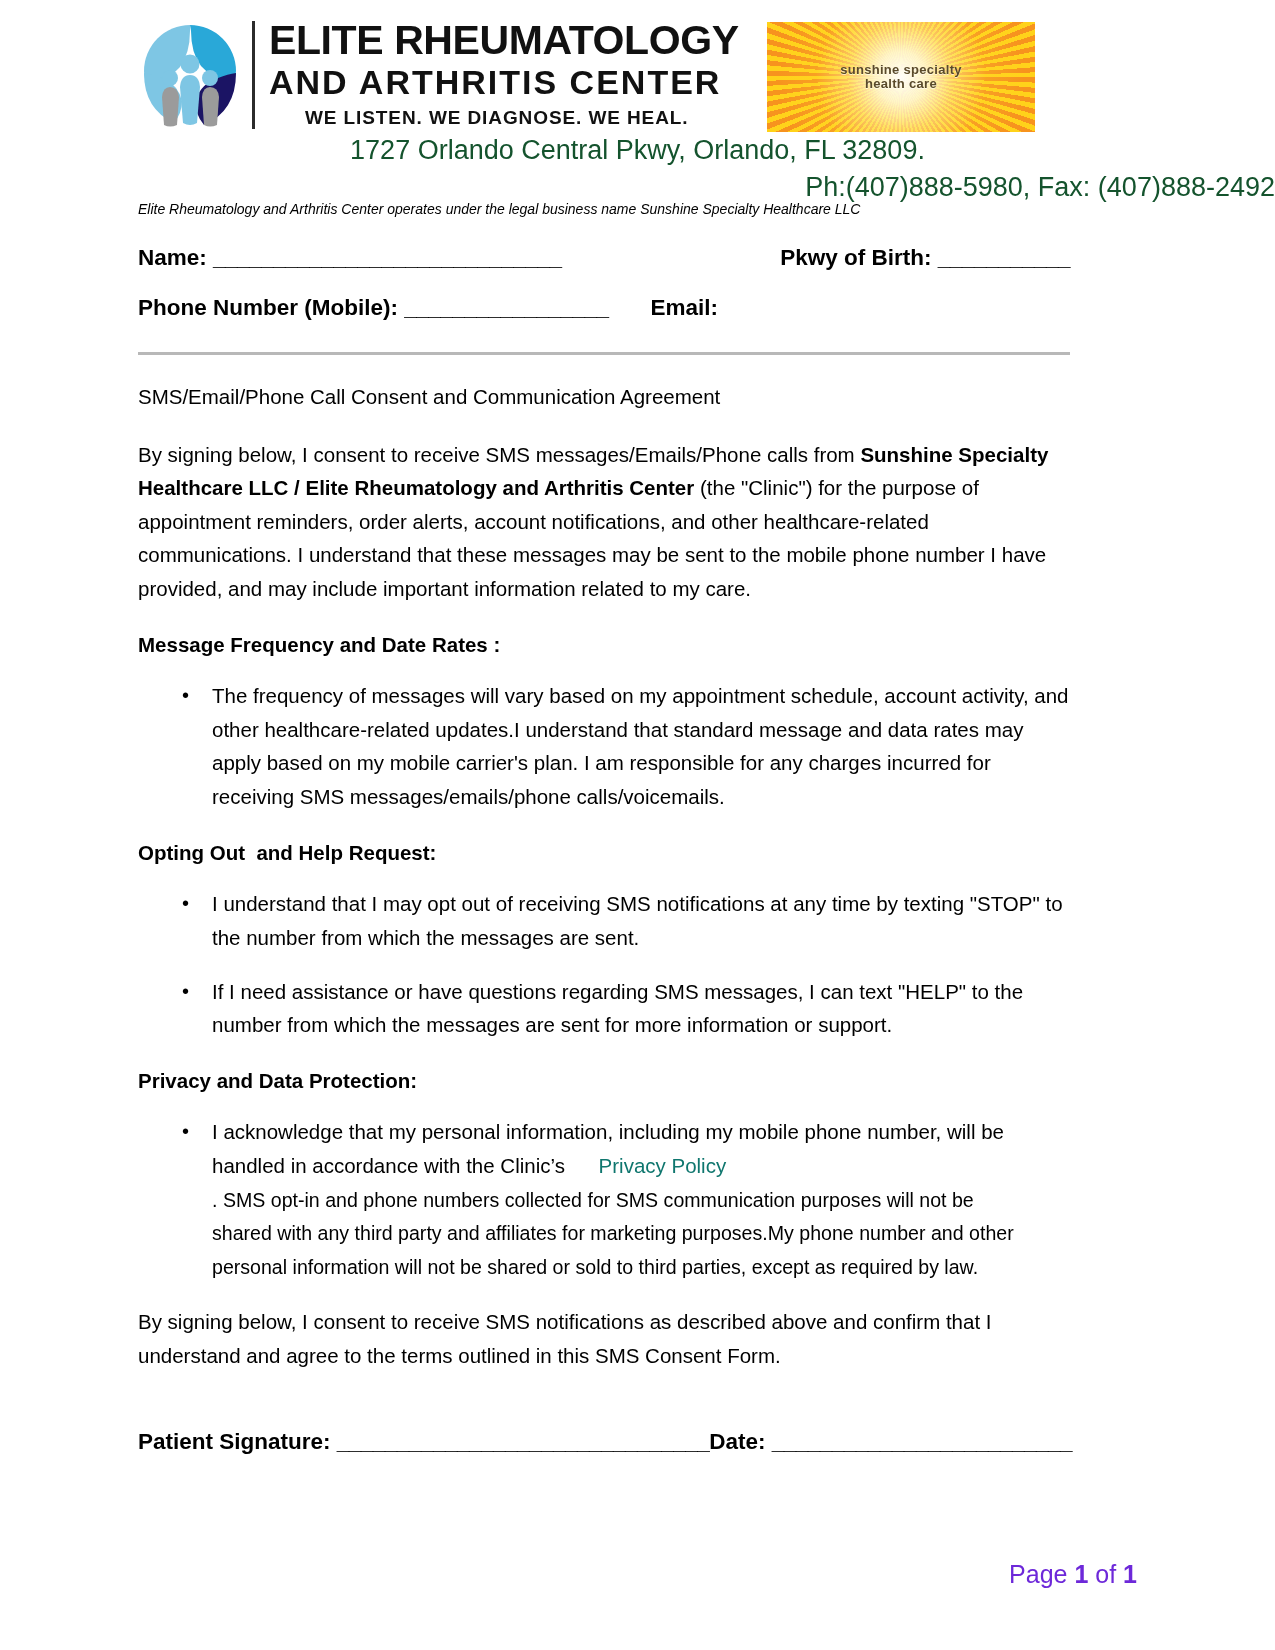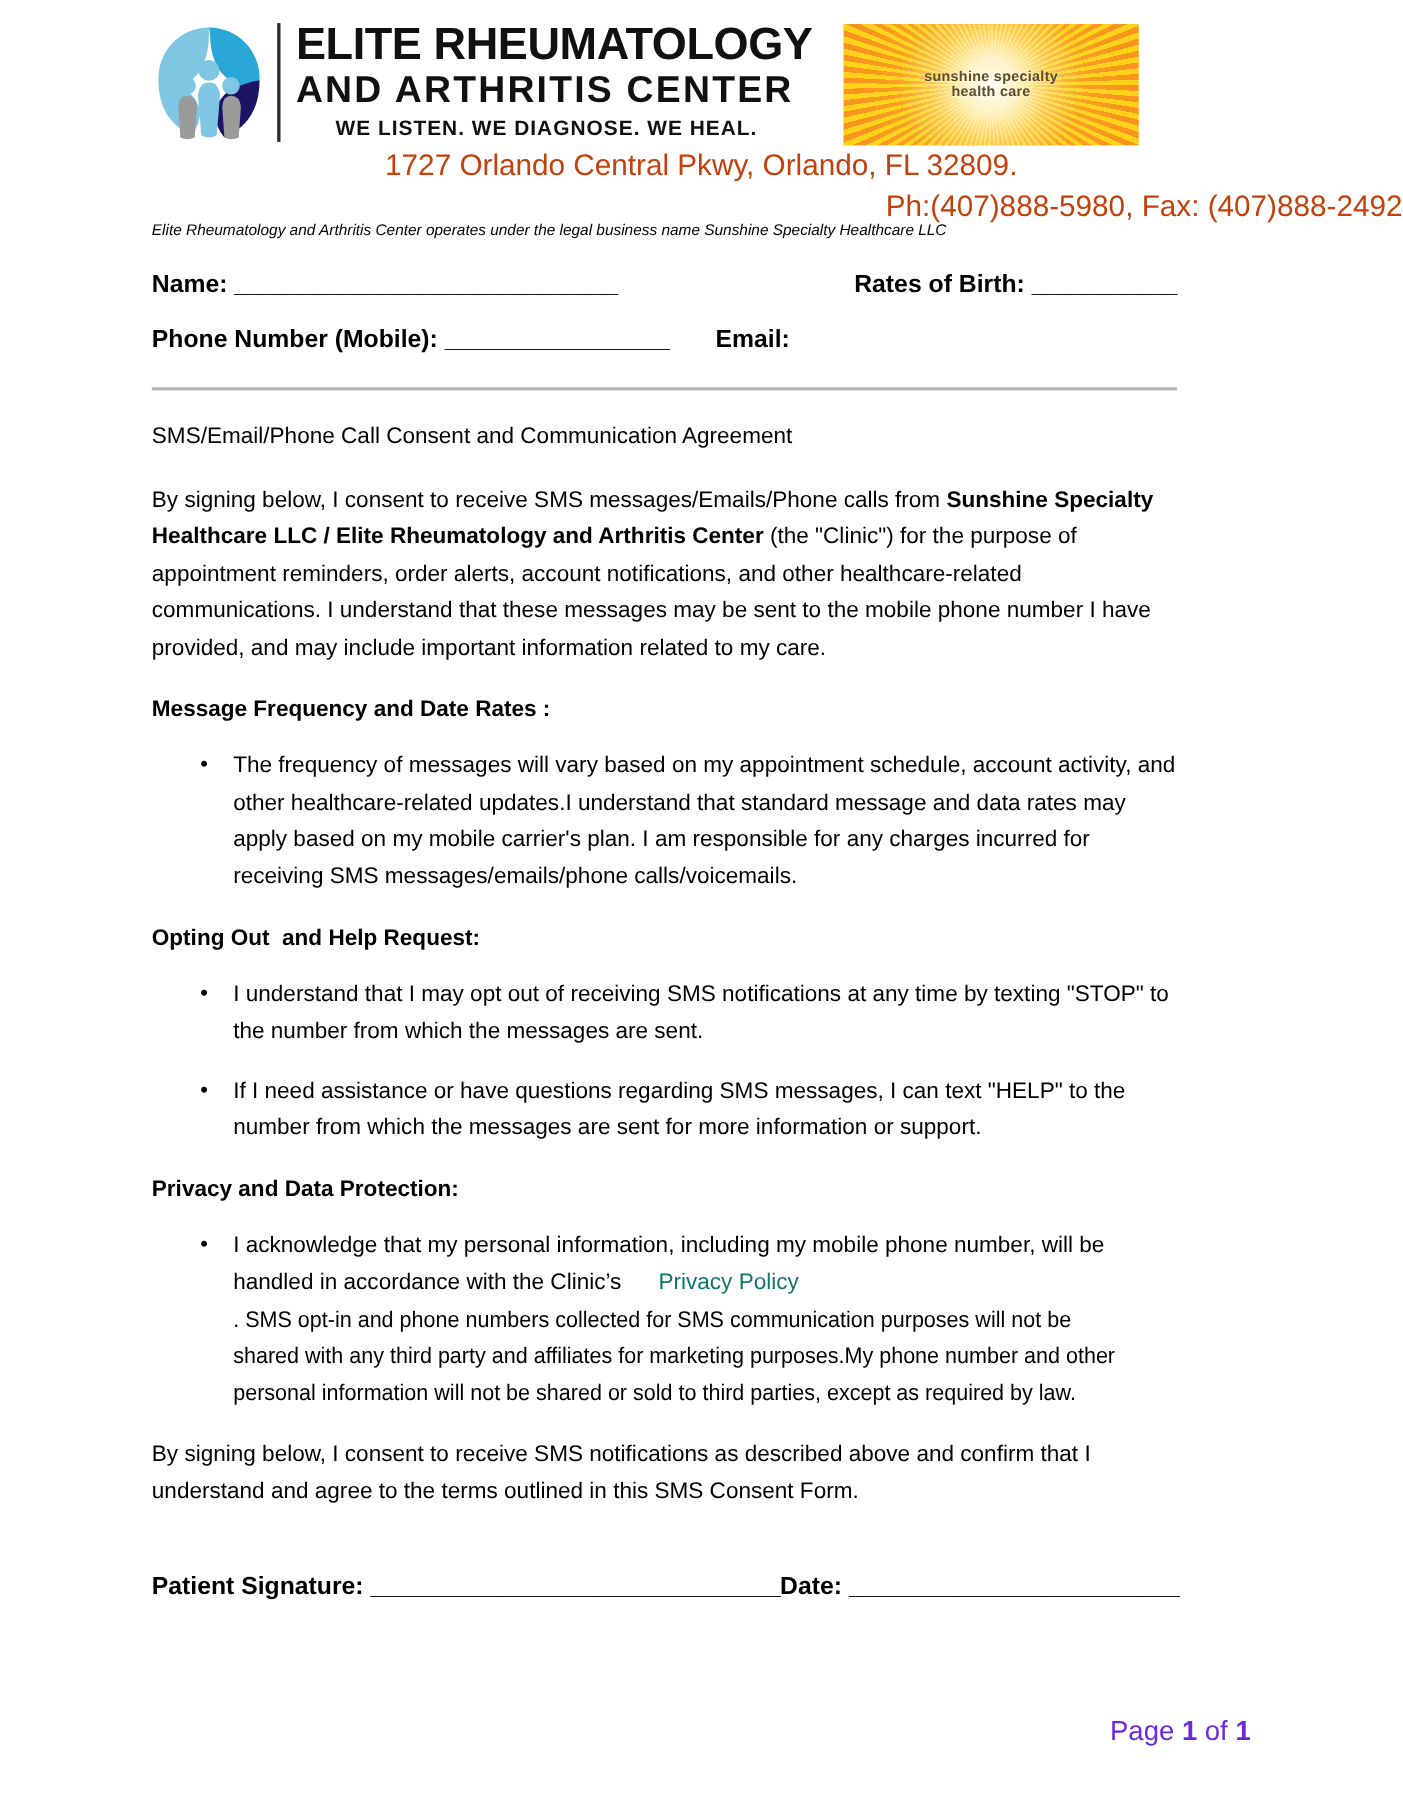--- a/index.html
+++ b/index.html
@@ -122,21 +122,21 @@
   }
   .sunburst-text span { display: block; }
 
   
   .addr {
     position: absolute;
     left: 0; right: 0;
     text-align: center;
     font-size: 27px;
     line-height: 1.38;
-    color: #c2410c;
+    color: #14532d;
   }
   .addr-line1 { top: 132px; }
   .addr-line2 { top: 169px; text-align: right; }
   .legal-line {
     position: absolute;
     left: 138px;
     top: 200px;
     width: 930px;
     text-align: left;
     font-size: 14px;
@@ -294,21 +294,21 @@
 
   <div class="addr addr-line1">1727 Orlando Central Pkwy, Orlando, FL 32809.</div>
   <div class="addr addr-line2">Ph:(407)888-5980, Fax: (407)888-2492</div>
   <div class="legal-line">Elite Rheumatology and Arthritis Center operates under the legal business name Sunshine Specialty Healthcare LLC</div>
 
   <div class="fields">
     <div class="field-row">
       <span class="field-label">Name: </span>
       <span class="blank">_____________________________</span>
       <span class="grow"></span>
-      <span class="field-label">Rates of Birth: </span>
+      <span class="field-label">Pkwy of Birth: </span>
       <span class="blank">___________</span>
     </div>
     <div class="field-row">
       <span class="field-label">Phone Number (Mobile): </span>
       <span class="blank">_________________</span>
       <span style="width:42px;flex:0 0 auto;"></span>
       <span class="field-label">Email:</span>
       <span class="grow"></span>
     </div>
   </div>

